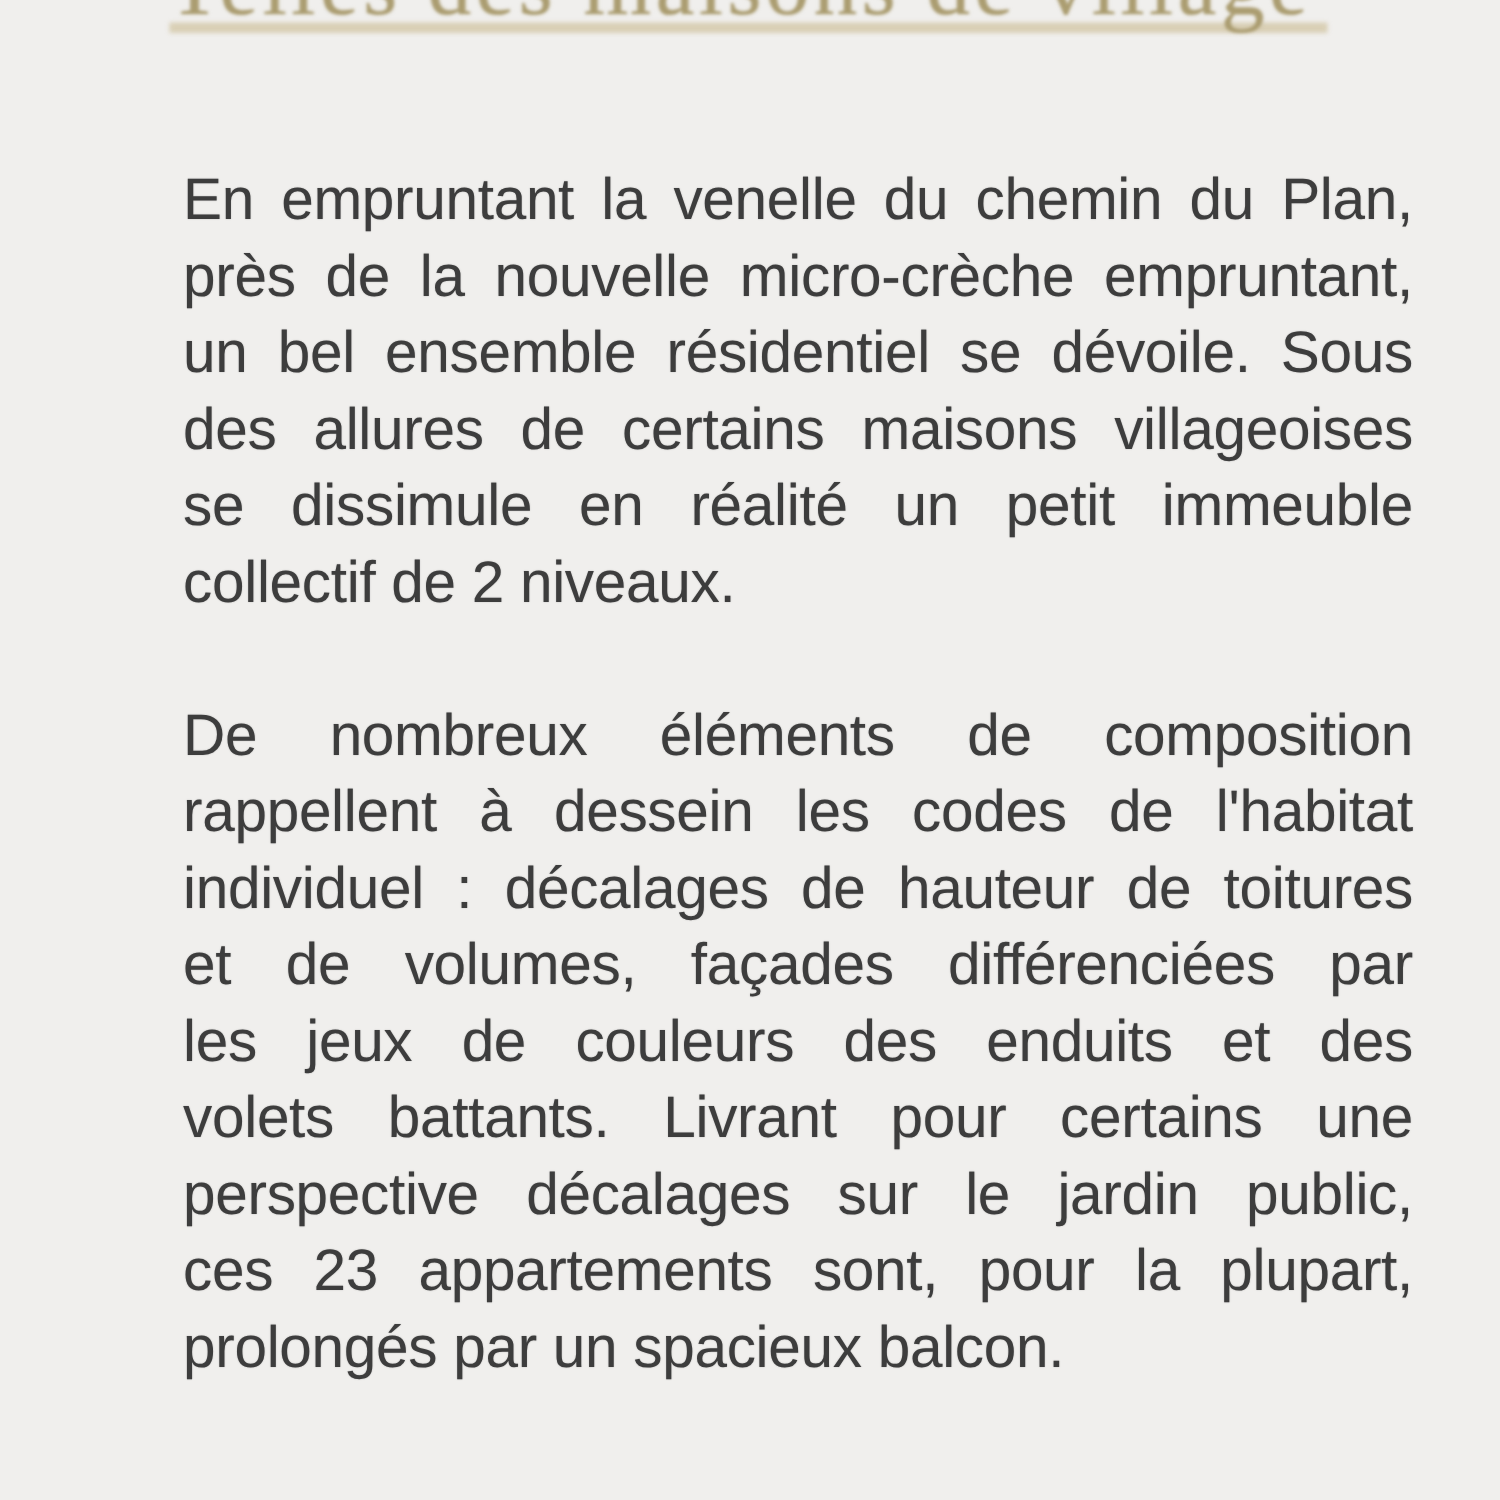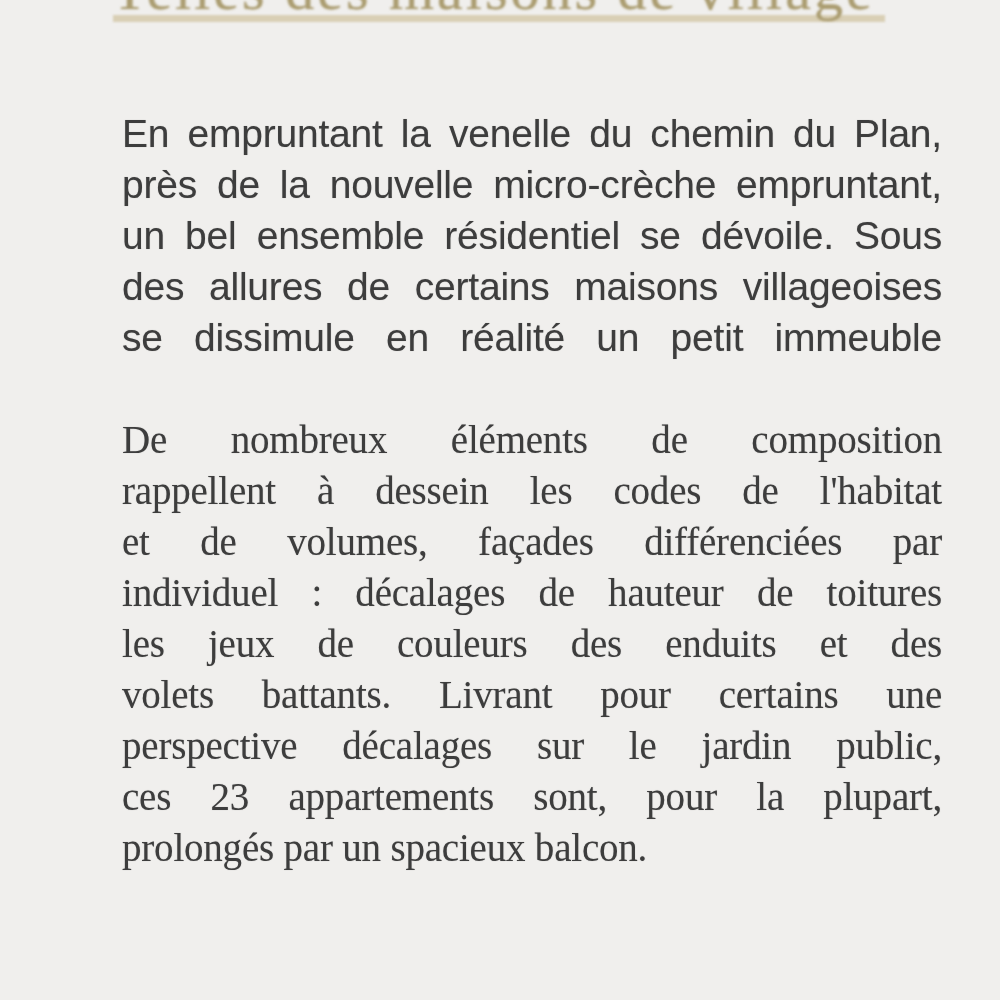--- a/index.html
+++ b/index.html
@@ -45,21 +45,21 @@
     position: absolute;
     left: 122px;
     top: 108px;
     width: 820px;
     font-size: 39px;
     line-height: 51px;
     letter-spacing: -0.2px;
     text-shadow: 0 0 1px rgba(61,61,61,0.35);
   }
   .paragraph { margin: 0 0 51px 0; }
-  .paragraph:last-child { margin-bottom: 0; font-family: Liberation Serif, serif; }
+  .paragraph:last-child { margin-bottom: 0; }
   .text-line {
     text-align: justify;
     text-align-last: justify;
     white-space: nowrap;
     height: 51px;
     overflow: visible;
   }
   .text-line.last {
     text-align-last: left;
   }
@@ -72,25 +72,26 @@
   <h1 class="page-title">Telles des maisons de village</h1>
 </div>
 
 <div class="article">
   <div class="paragraph">
     <div class="text-line">En empruntant la venelle du chemin du Plan,</div>
     <div class="text-line">près de la nouvelle micro-crèche empruntant,</div>
     <div class="text-line">un bel ensemble résidentiel se dévoile. Sous</div>
     <div class="text-line">des allures de certains maisons villageoises</div>
     <div class="text-line">se dissimule en réalité un petit immeuble</div>
+    <div class="text-line last">collectif de 2 niveaux.</div>
   </div>
   <div class="paragraph">
     <div class="text-line">De nombreux éléments de composition</div>
     <div class="text-line">rappellent à dessein les codes de l'habitat</div>
+    <div class="text-line">individuel : décalages de hauteur de toitures</div>
     <div class="text-line">et de volumes, façades différenciées par</div>
-    <div class="text-line">individuel : décalages de hauteur de toitures</div>
     <div class="text-line">les jeux de couleurs des enduits et des</div>
     <div class="text-line">volets battants. Livrant pour certains une</div>
     <div class="text-line">perspective décalages sur le jardin public,</div>
     <div class="text-line">ces 23 appartements sont, pour la plupart,</div>
     <div class="text-line last">prolongés par un spacieux balcon.</div>
   </div>
 </div>
 
 </body></html>

